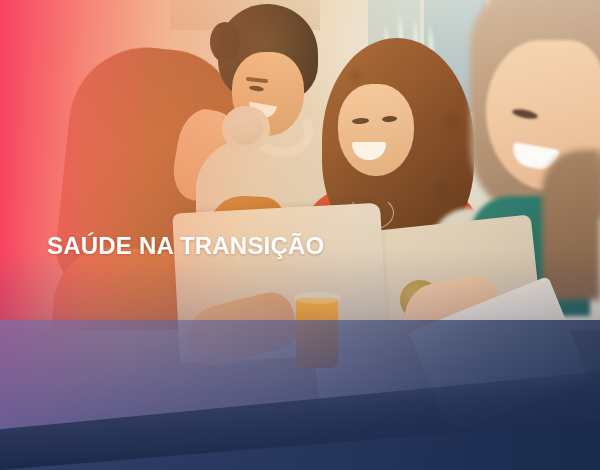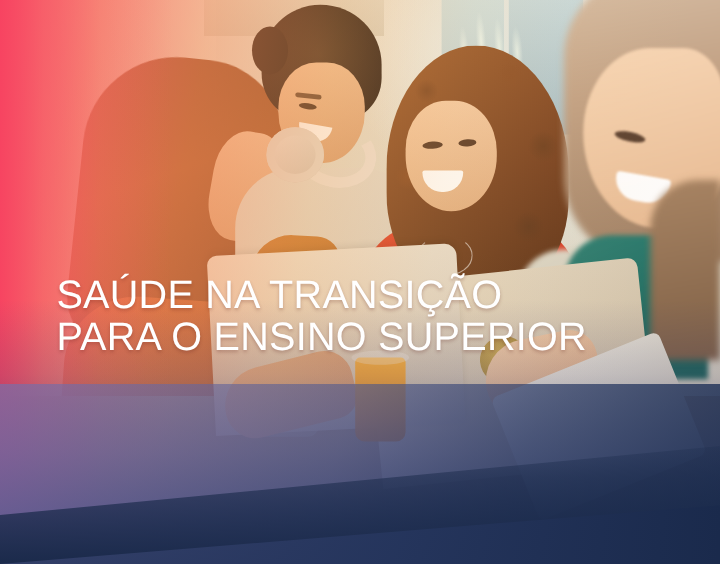--- a/index.html
+++ b/index.html
@@ -276,21 +276,21 @@
   }
   .wedge2{
     position:absolute; left:0; bottom:0; width:600px; height:70px;
     background:linear-gradient(90deg, rgba(70,80,128,.55) 0%, rgba(38,54,94,.9) 55%, rgba(26,42,76,.98) 100%);
     clip-path:polygon(0 100%, 100% 30%, 100% 100%);
   }
 
   
   .headline{
     position:absolute; left:47px; top:228px; width:520px;
-    color:#fff; font-weight:normal; font-size:33px; line-height:35px;
+    color:#fff; font-weight:bold; font-size:24px; line-height:35px;
     letter-spacing:.2px;
     text-shadow:0 1px 3px rgba(90,30,30,.28);
   }
   .headline .l{ display:block; white-space:nowrap; }
 
   
   .footer{ position:absolute; left:0; right:0; bottom:0; height:110px; }
 </style>
 </head>
 <body>
@@ -349,21 +349,20 @@
 
   <div class="grade-warm"></div>
   <div class="grade-pinkleft"></div>
   <div class="grade-blue"></div>
   <div class="grade-blue2"></div>
   <div class="wedge"></div>
   <div class="wedge2"></div>
 
   <div class="headline">
     <span class="l">SAÚDE NA TRANSIÇÃO</span>
-    <span class="l">PARA O ENSINO SUPERIOR</span>
   </div>
 
   <div class="footer">
 
     
     
 
     
 
     

